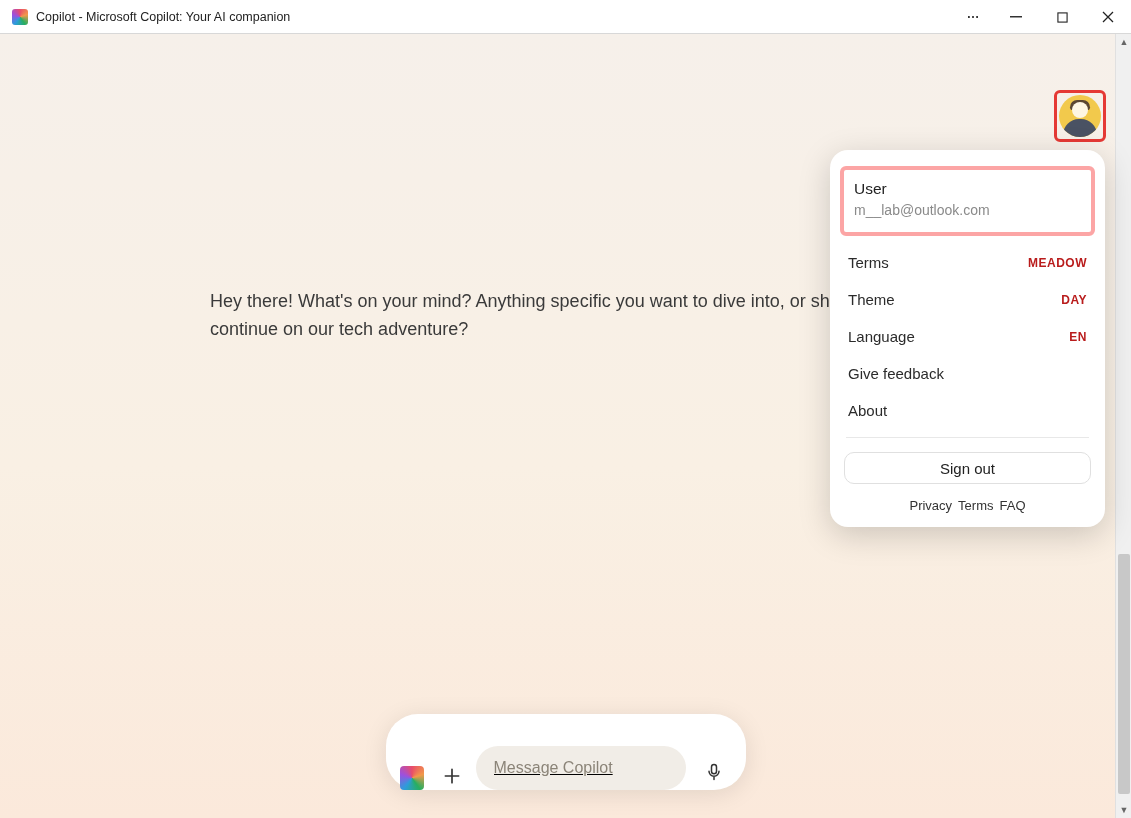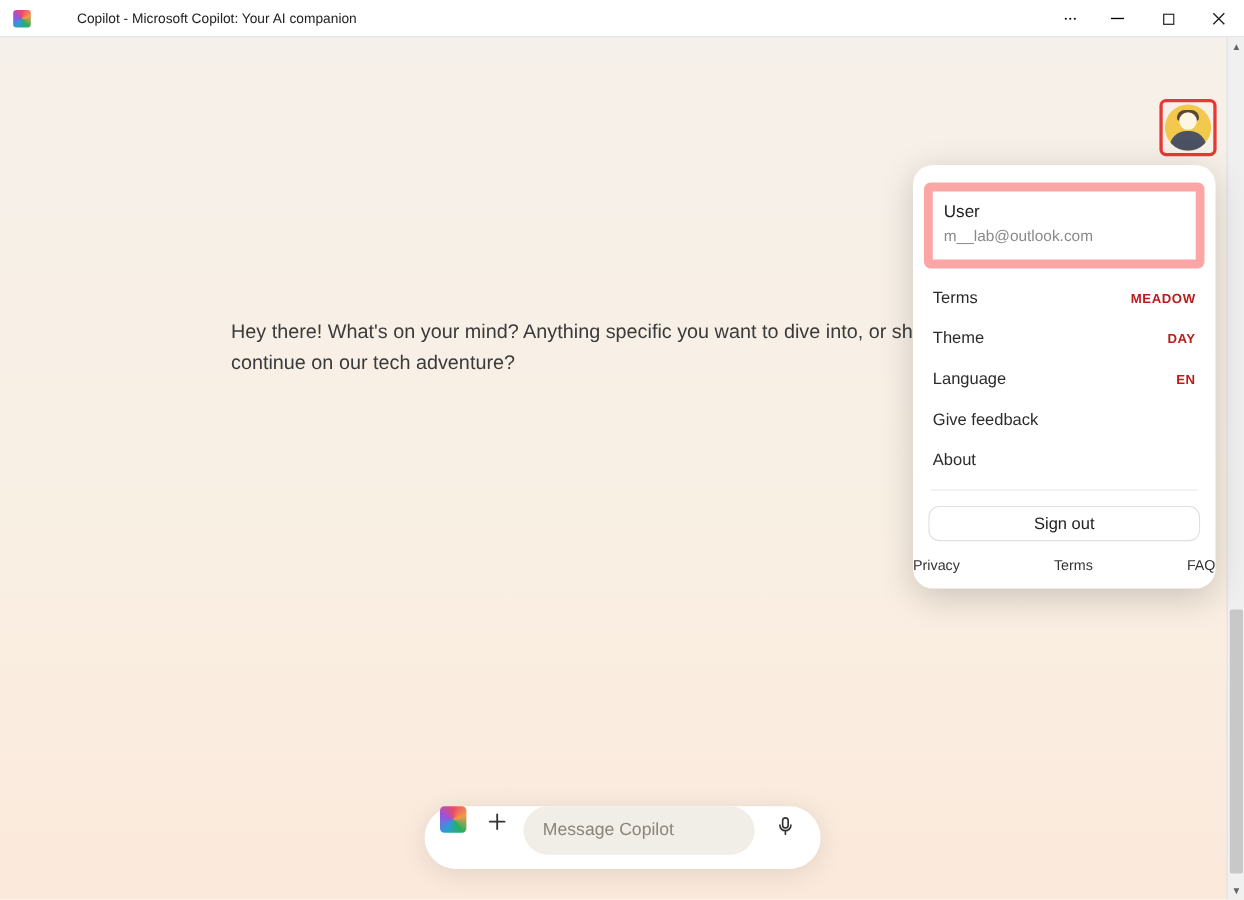--- a/index.html
+++ b/index.html
@@ -4,21 +4,20 @@
 <style>
   * { box-sizing: border-box; margin: 0; padding: 0; }
   html, body { width: 1131px; height: 818px; font-family: "Segoe UI", Arial, sans-serif; background:#fff; overflow:hidden; }
   
   .titlebar {
     height: 34px;
     display:flex; align-items:center;
     border-bottom:1px solid #d8d8d8;
     background:#fff;
     position:relative;
-    gap:34px;
   }
   .titlebar .app-icon {
     width:16px; height:16px; margin-left:12px; margin-right:8px;
     border-radius:3px;
     background: conic-gradient(#e84c6a,#f2994a,#27ae60,#2d9cdb,#9b51e0,#e84c6a);
   }
   .titlebar .title { font-size:12.5px; color:#222; }
   .win-controls { position:absolute; right:0; top:0; height:34px; display:flex; }
   .win-btn { width:46px; height:34px; display:flex; align-items:center; justify-content:center; color:#222; }
   .more-btn { width:40px; display:flex;align-items:center;justify-content:center;}
@@ -78,49 +77,49 @@
   
   .panel {
     position:absolute; top:116px; right:26px; width:275px;
     background:#fff; border-radius:18px;
     box-shadow:0 8px 32px rgba(0,0,0,.18);
     padding:8px 0 14px 0;
   }
   .panel-header {
     margin:8px 10px 8px 10px;
     padding:10px 10px 14px 10px;
-    border:8px solid #fca5a5; border-radius:6px;
+    border:4px solid #fca5a5; border-radius:6px;
   }
   .panel-header .uname{font-size:15.5px;color:#222;margin-bottom:4px;}
   .panel-header .uemail{font-size:14px;color:#8a8a8a;}
   .panel-item {
     display:flex; justify-content:space-between; align-items:center;
     padding:10px 18px; font-size:15px; color:#2b2b2b;
     cursor:pointer;
   }
   .panel-item .val{font-size:12px;letter-spacing:.5px;color:#b91c1c;font-weight:600;}
   .panel-divider{height:1px;background:#e8e8e8;margin:8px 16px 14px 16px;}
   .signout-btn{
     margin:0 14px 10px 14px; height:32px;
     border:1px solid #e0e0e0; border-radius:10px;
     background:#fff; display:flex; align-items:center; justify-content:center;
     font-size:15px; color:#222; cursor:pointer;
   }
   .panel-links{
-    display:flex; justify-content:space-between; gap:6px;
+    display:flex; justify-content:center; gap:6px;
     font-size:13px; color:#333; padding-top:4px;
   }
   .panel-links span{cursor:pointer;}
   
   .composer {
     position:absolute; left:50%; transform:translateX(-50%);
-    bottom:28px; width:360px; height:57px;
+    bottom:28px; width:360px; height:76px;
     background:#fff; border-radius:32px;
     box-shadow:0 4px 24px rgba(0,0,0,.10);
-    display:flex; align-items:flex-start; padding:0 14px;
+    display:flex; align-items:flex-end; padding:0 14px;text-decoration:underline;
   }
   .composer .logo{
     width:24px;height:24px;border-radius:4px;
     background: conic-gradient(#e84c6a,#f2994a,#27ae60,#2d9cdb,#9b51e0,#e84c6a);
     margin-right:14px;
     cursor:pointer;
   }
   .composer .plus{
     width:28px;height:28px;display:flex;align-items:center;justify-content:center;
     color:#333; margin-right:10px; cursor:pointer;

